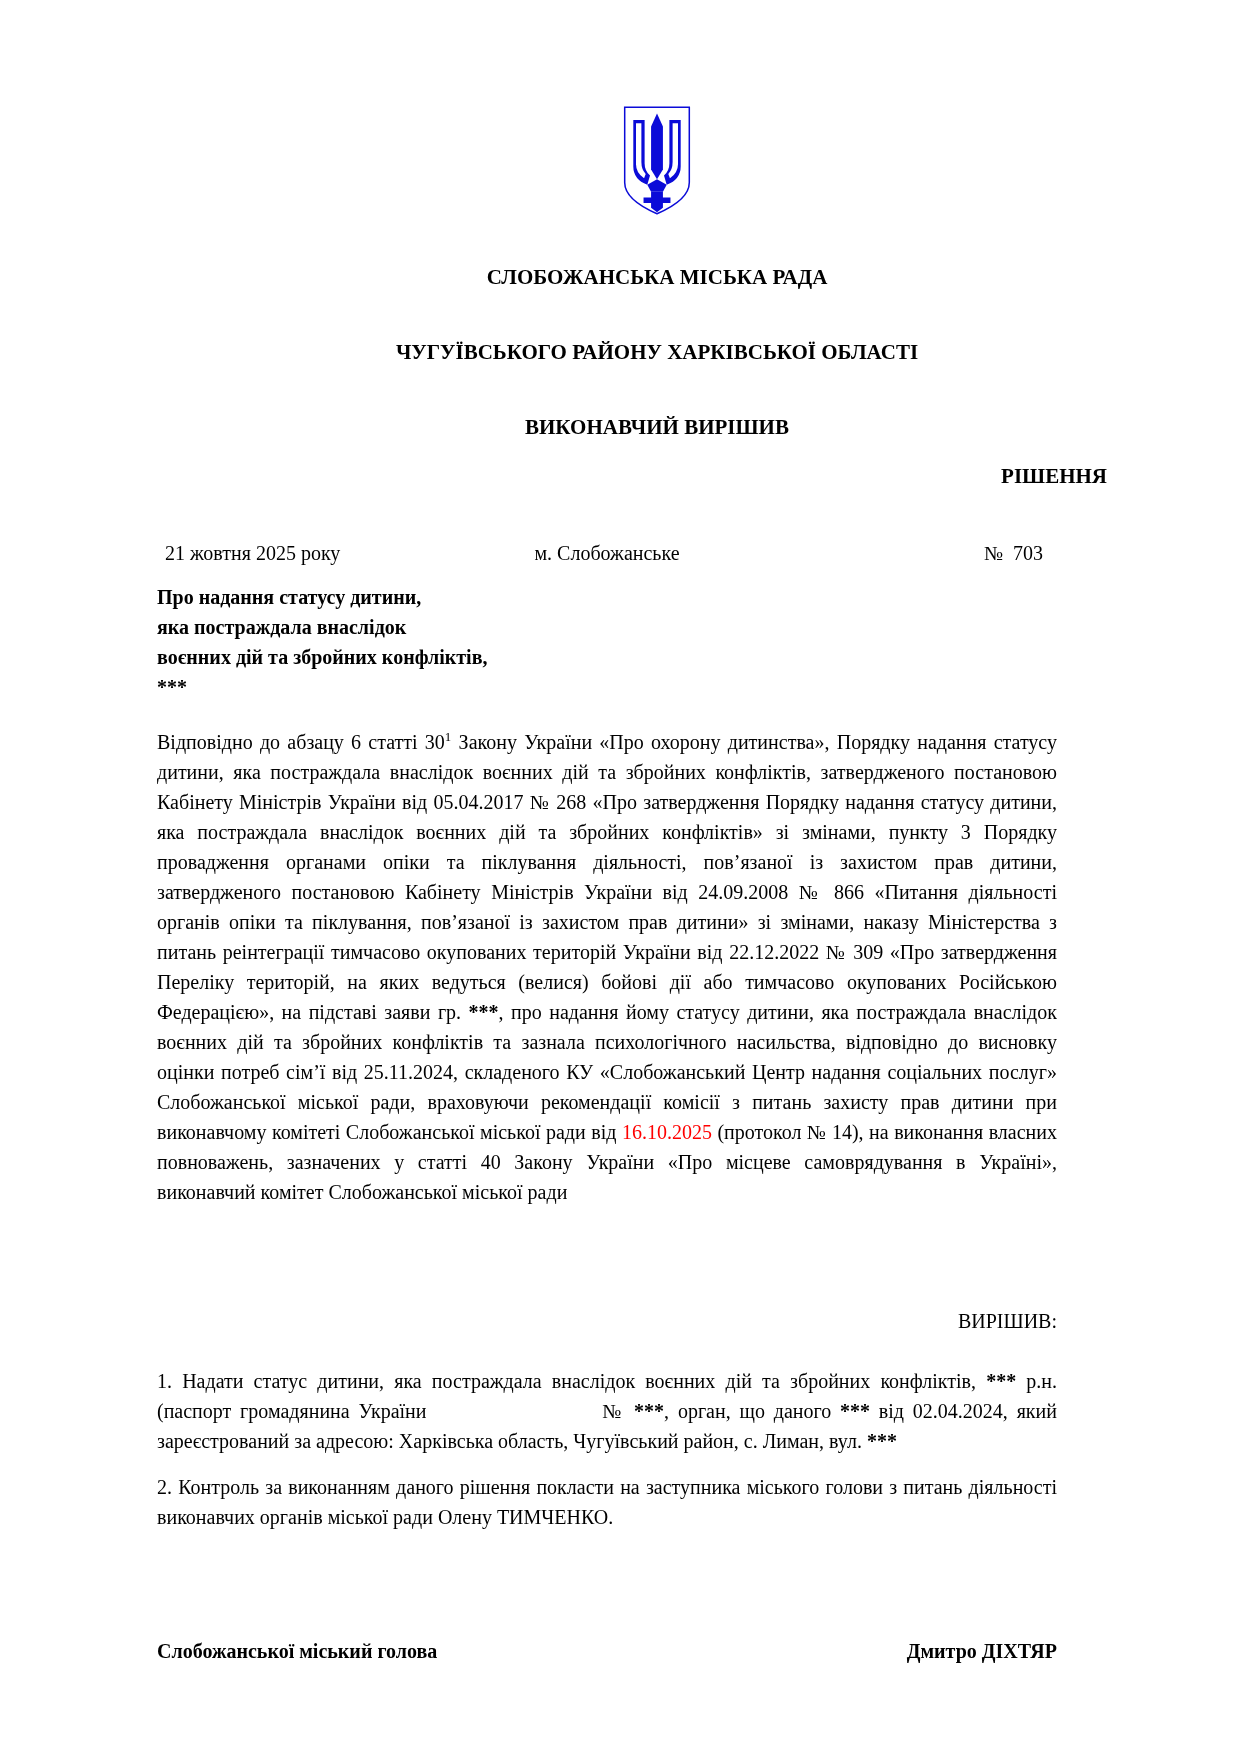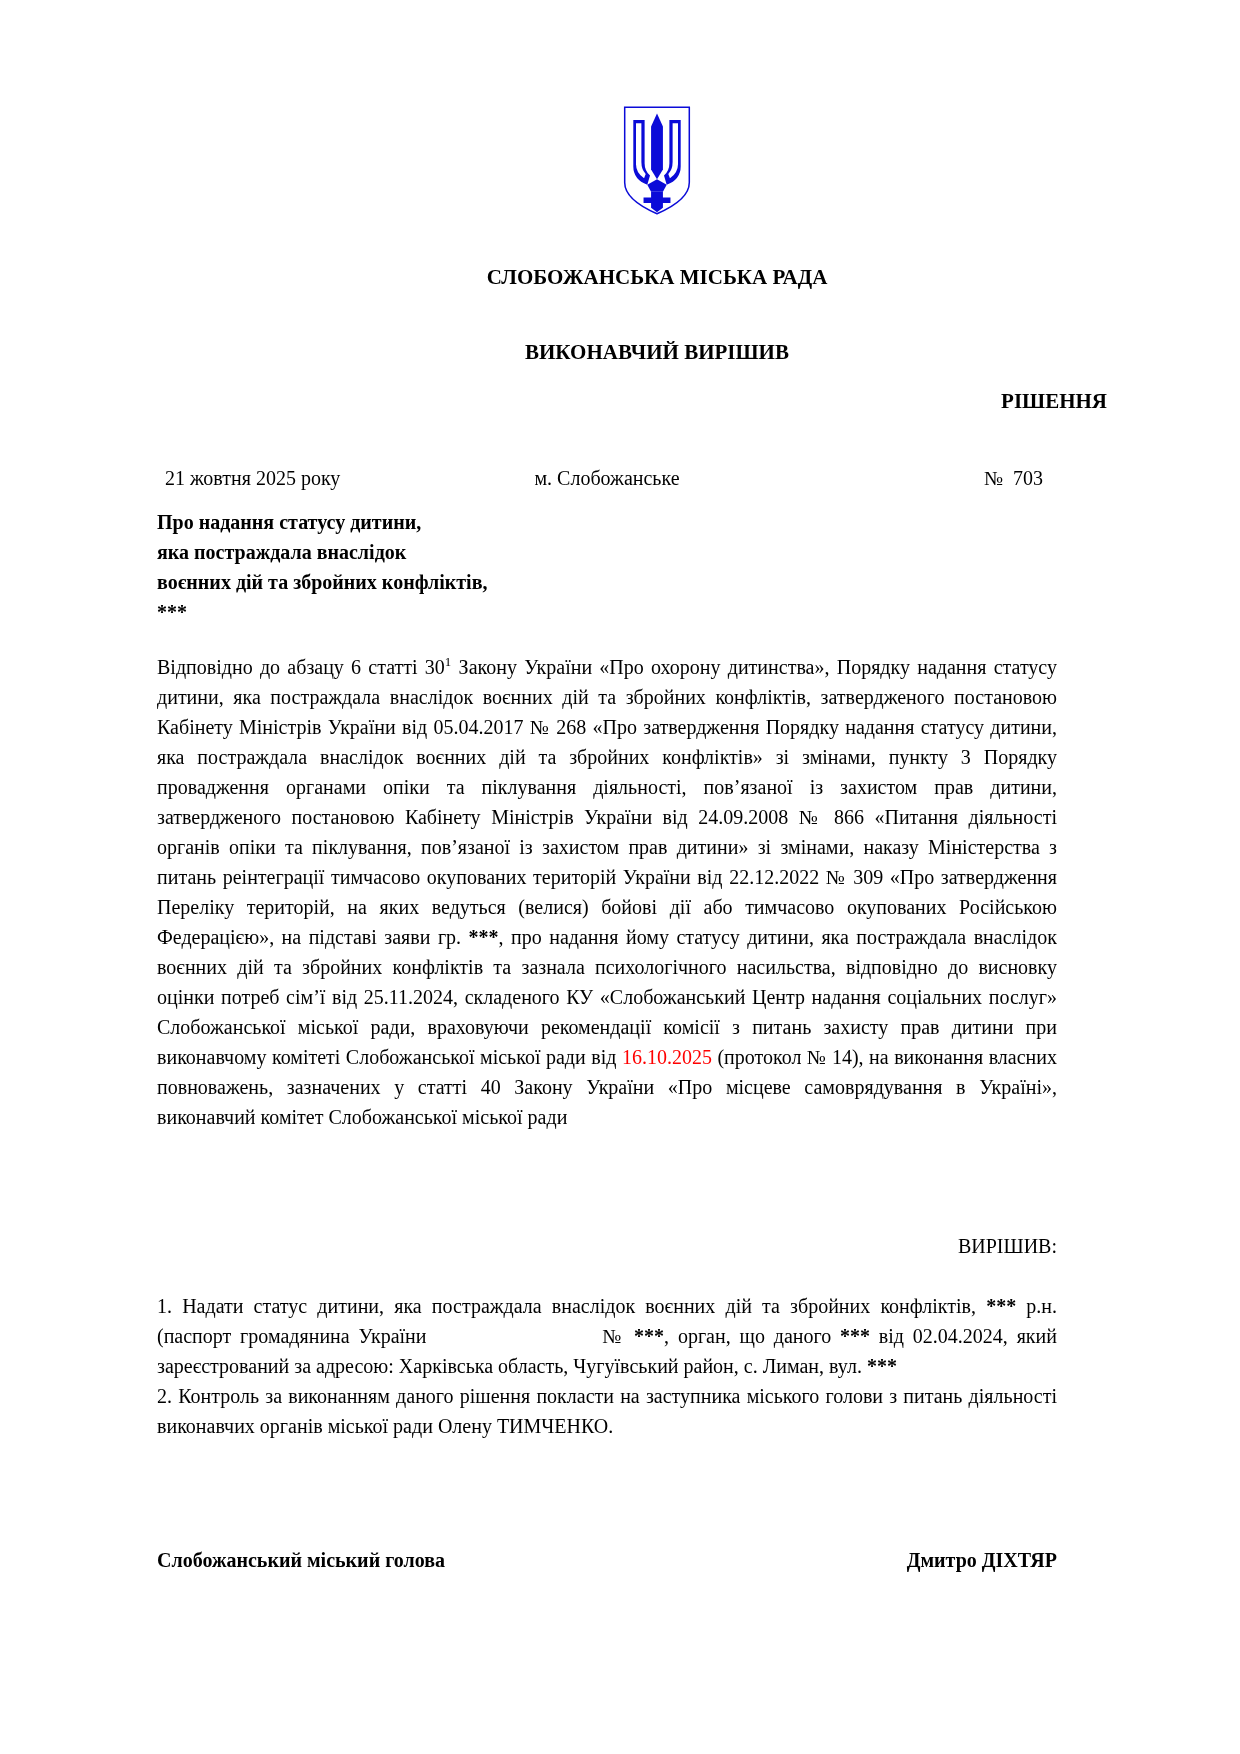--- a/index.html
+++ b/index.html
@@ -16,21 +16,21 @@
   .doc-type{text-align:right;font-weight:bold;font-size:21px;line-height:30px;margin-top:19px;}
   .meta-row{display:grid;grid-template-columns:1fr auto 1fr;font-size:20px;line-height:30px;margin-top:47px;}
   .meta-date{justify-self:start;padding-left:8px;}
   .meta-place{justify-self:center;}
   .meta-number{justify-self:end;padding-right:14px;white-space:pre;}
   .subject{margin-top:14px;font-weight:bold;font-size:20px;line-height:30px;}
   .body-par{margin:25px 0 0 0;font-size:20px;line-height:30px;text-align:justify;}
   .body-par sup{font-size:13px;line-height:0;}
   .resolved{margin:99px 0 0 0;font-size:20px;line-height:30px;text-align:right;}
   .item{margin:30px 0 0 0;font-size:20px;line-height:30px;text-align:justify;}
-  .item + .item{margin-top:0;}
+  .item + .item{margin-top:16px;}
   .gap{display:inline-block;width:172px;}
   b{font-weight:bold;}
   .sig-row{display:flex;justify-content:space-between;margin-top:104px;font-size:20px;line-height:30px;font-weight:bold;}
 </style>
 </head>
 <body>
 
 <div class="page">
   <div class="content">
 
@@ -39,20 +39,21 @@
         <path d="M6 2 H66 V72 Q66 88 36 101 Q6 88 6 72 Z" fill="none" stroke="currentColor" stroke-width="1.4"></path>
         <g fill="currentColor">
           <path d="M36 8 L41.5 20 L41.5 60 L36 69 L30.5 60 L30.5 20 Z"></path>
           <path d="M14 14 H24.5 V54 Q24.5 61 29.5 65.5 L27 74 Q14 69 14 57 Z M16.5 17 V55 Q16.5 63 24 68 L25.5 64 Q21.5 60 21.5 53 V17 Z" fill-rule="evenodd"></path>
           <path d="M58 14 H47.5 V54 Q47.5 61 42.5 65.5 L45 74 Q58 69 58 57 Z M55.5 17 V55 Q55.5 63 48 68 L46.5 64 Q50.5 60 50.5 53 V17 Z" fill-rule="evenodd"></path>
           <path d="M27 74 L36 69 L45 74 L41.5 80.5 H30.5 Z"></path>
           <path d="M30.5 80.5 H41.5 V86 H48.5 V91 H41.5 V95.5 L36 99.5 L30.5 95.5 V91 H23.5 V86 H30.5 Z"></path>
         </g>
       </svg>
       <div class="org-line">СЛОБОЖАНСЬКА МІСЬКА РАДА</div>
+      <div class="org-line">ЧУГУЇВСЬКОГО РАЙОНУ ХАРКІВСЬКОЇ ОБЛАСТІ</div>
       <div class="org-line">ВИКОНАВЧИЙ ВИРІШИВ</div>
     </div>
 
     <div class="doc-type shift-right">РІШЕННЯ</div>
 
     <div class="meta-row">
       <span class="meta-date">21 жовтня 2025 року</span>
       <span class="meta-place">м. Слобожанське</span>
       <span class="meta-number">№  703</span>
     </div>
@@ -66,18 +67,18 @@
 
     <p class="body-par"><span>Відповідно до абзацу 6 статті 30</span><sup>1</sup><span> Закону України «Про охорону дитинства», Порядку надання статусу дитини, яка постраждала внаслідок воєнних дій та збройних конфліктів, затвердженого постановою Кабінету Міністрів України від 05.04.2017 № 268 «Про затвердження Порядку надання статусу дитини, яка постраждала внаслідок воєнних дій та збройних конфліктів» зі змінами, пункту 3 Порядку провадження органами опіки та піклування діяльності, пов’язаної із захистом прав дитини, затвердженого постановою Кабінету Міністрів України від 24.09.2008 № 866 «Питання діяльності органів опіки та піклування, пов’язаної із захистом прав дитини» зі змінами, наказу Міністерства з питань реінтеграції тимчасово окупованих територій України від 22.12.2022 № 309 «Про затвердження Переліку територій, на яких ведуться (велися) бойові дії або тимчасово окупованих Російською Федерацією», на підставі заяви гр. </span><b>***</b><span>, про надання йому статусу дитини, яка постраждала внаслідок воєнних дій та збройних конфліктів та зазнала психологічного насильства, відповідно до висновку оцінки потреб сім’ї від 25.11.2024, складеного КУ «Слобожанський Центр надання соціальних послуг» Слобожанської міської ради, враховуючи рекомендації комісії з питань захисту прав дитини при виконавчому комітеті Слобожанської міської ради від </span><span style="color: rgb(255, 0, 0);">16.10.2025</span><span> (протокол № 14), на виконання власних повноважень, зазначених у статті 40 Закону України «Про місцеве самоврядування в Україні», виконавчий комітет Слобожанської міської ради</span></p>
 
     <p class="resolved">ВИРІШИВ:</p>
 
     <p class="item"><span>1. Надати статус дитини, яка постраждала внаслідок воєнних дій та збройних конфліктів, </span><b>***</b><span> р.н. (паспорт громадянина України</span><span class="gap"></span><span>№ </span><b>***</b><span>, орган, що даного </span><b>***</b><span> від 02.04.2024, який зареєстрований за адресою: Харківська область, Чугуївський район, с. Лиман, вул. </span><b>***</b></p>
 
     <p class="item">2. Контроль за виконанням даного рішення покласти на заступника міського голови з питань діяльності виконавчих органів міської ради Олену ТИМЧЕНКО.</p>
 
     <div class="sig-row">
-      <span>Слобожанський міський голова</span>
+      <span>Слобожанської міський голова</span>
       <span>Дмитро ДІХТЯР</span>
     </div>
 
   </div>
 </div>
 
 </body></html>

